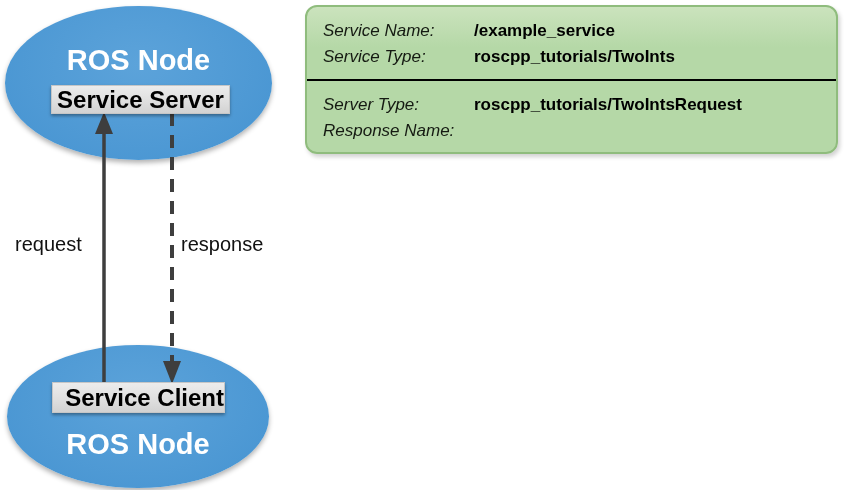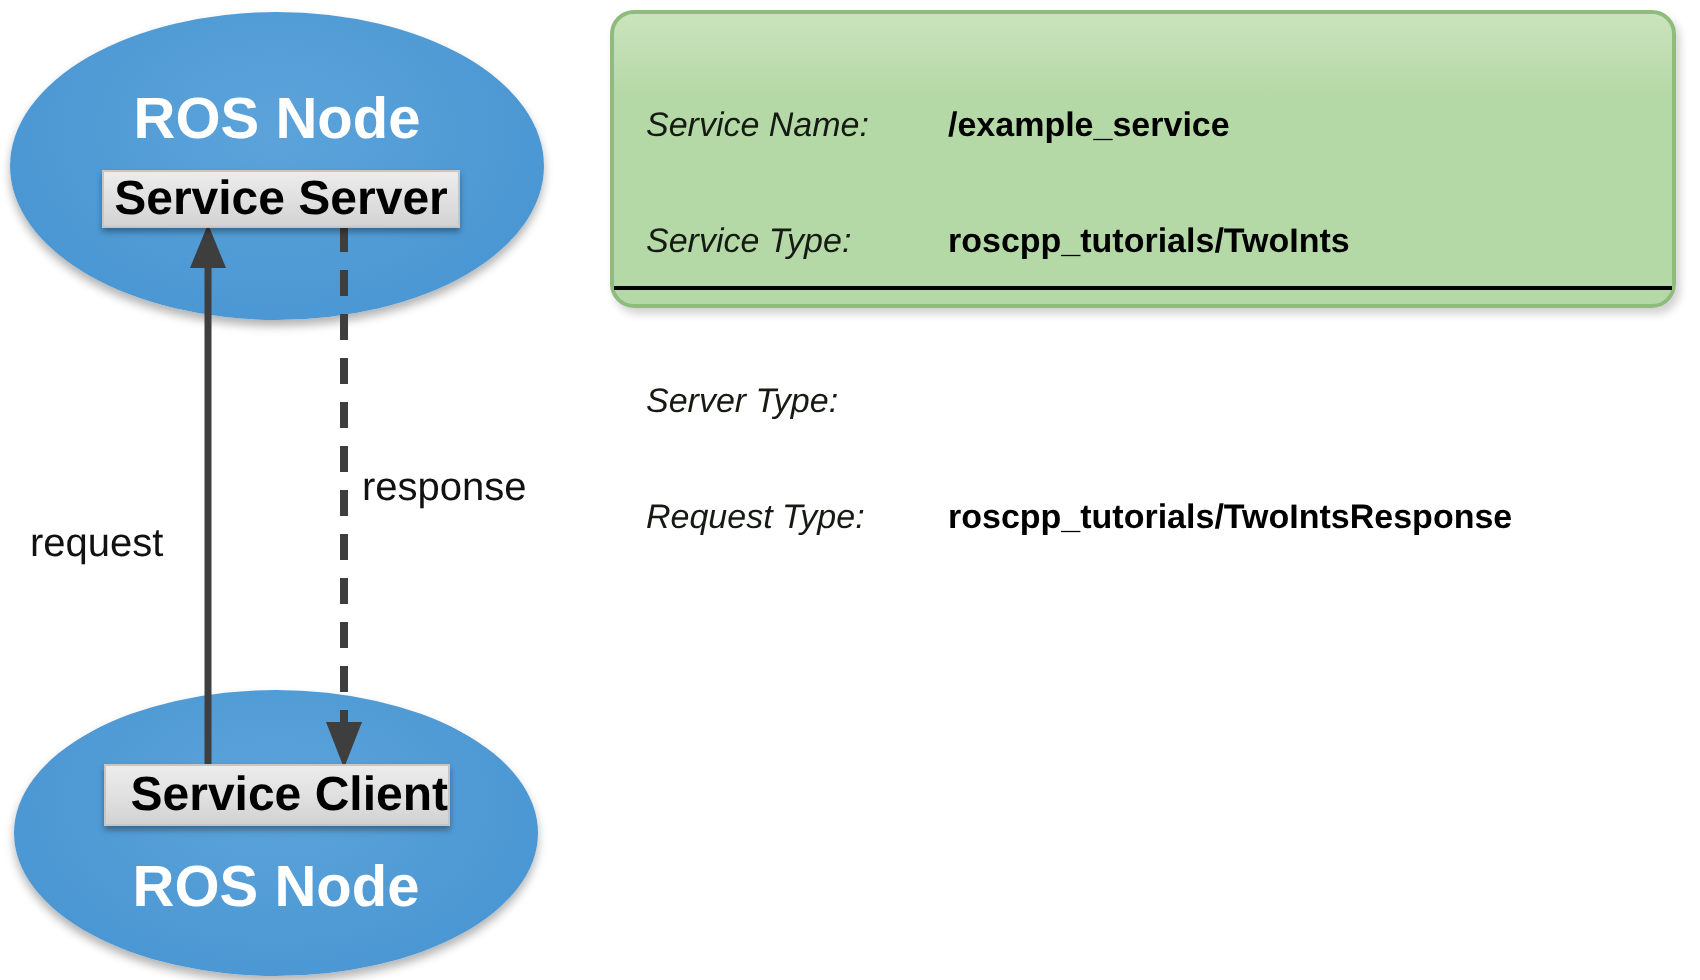--- a/index.html
+++ b/index.html
@@ -58,21 +58,21 @@
   }
   .arrow-layer{
     position:absolute;left:0;top:0;width:850px;height:490px;
     z-index:2;pointer-events:none;
   }
   .edge-label{
     position:absolute;
     font-size:20px;color:var(--text-color);
     z-index:2;white-space:nowrap;
   }
-  .label-request{left:15px;top:233px;margin-top:28px;}
+  .label-request{left:15px;top:233px;}
   .label-response{left:181px;top:233px;}
   .info-panel{
     position:absolute;
     left:305px;top:5px;width:533px;height:149px;
     background:linear-gradient(180deg, var(--panel-fill-light) 0%, var(--panel-fill) 28%, var(--panel-fill) 100%);
     border:2px solid var(--panel-border);
     border-radius:12px;
     box-sizing:border-box;
     box-shadow:2px 3px 4px rgba(0,0,0,0.18);
     display:flex;flex-direction:column;
@@ -83,21 +83,21 @@
     display:flex;flex-direction:column;justify-content:center;
   }
   .panel-row{
     display:flex;align-items:baseline;
     line-height:26px;
     white-space:nowrap;
   }
   .panel-label{
     width:151px;flex:0 0 151px;
     font-style:italic;
-    font-size:17px;color:#151a12;margin-top:32px;
+    font-size:17px;color:#151a12;
   }
   .panel-value{
     font-weight:bold;
     font-size:17px;color:#000000;text-align:center;
   }
   .panel-divider{
     height:2px;background:#000000;
     margin:0;flex:0 0 2px;
   }
 </style>
@@ -138,21 +138,21 @@
       </div>
       <div class="panel-row">
         <span class="panel-label">Service Type:</span>
         <span class="panel-value">roscpp_tutorials/TwoInts</span>
       </div>
     </div>
     <div class="panel-divider"></div>
     <div class="panel-section">
       <div class="panel-row">
         <span class="panel-label">Server Type:</span>
+        <span class="panel-value">roscpp_tutorials/TwoIntsRequest</span>
       </div>
       <div class="panel-row">
-        <span class="panel-label">Request Type:</span>
-        <span class="panel-value">roscpp_tutorials/TwoIntsResponse</span>
+        <span class="panel-label">Response Name:</span>
       </div>
     </div>
   </div>
 
 </div>
 
 </body></html>

